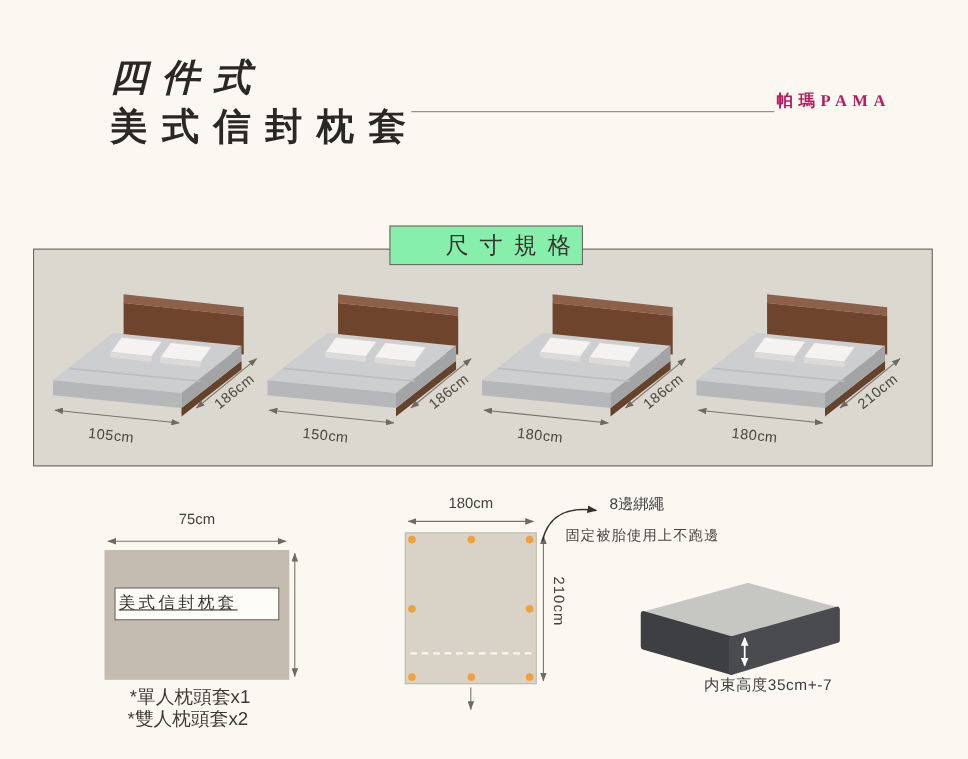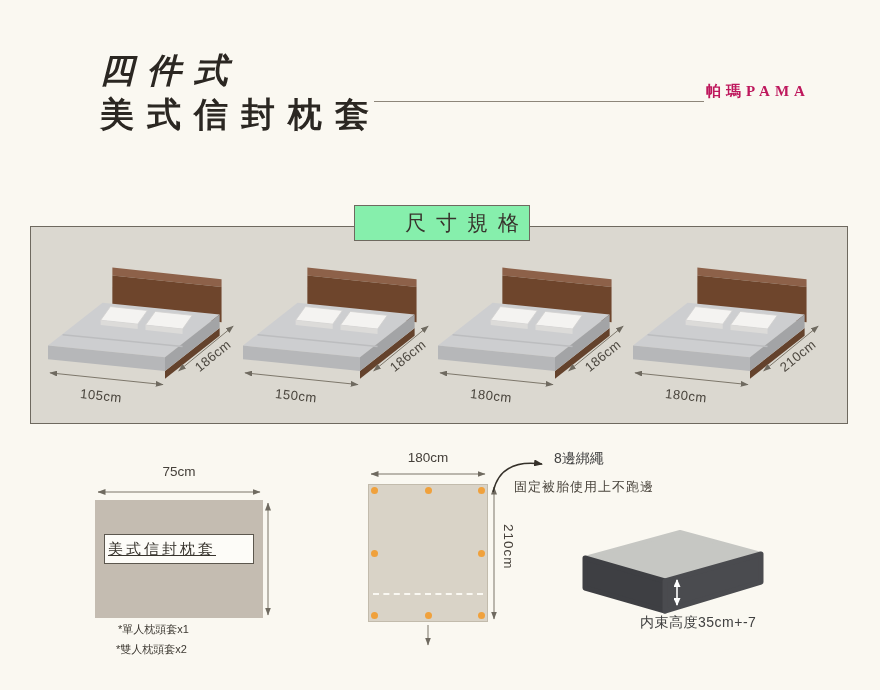--- a/index.html
+++ b/index.html
@@ -51,21 +51,21 @@
   .arrow-svg line{stroke:#7A7468;stroke-width:1;}
   .pillow-rect{
     position:absolute;left:95px;top:500px;width:168px;height:118px;
     background:#C4BCB1;
   }
   .tag-box{
     position:absolute;height:30px;background:#FDFCF8;border:1px solid #5C574E;
     box-sizing:border-box;text-align:left;line-height:28px;
     font-size:15px;letter-spacing:3px;text-indent:3px;color:#37332C;text-decoration:underline;
   }
-  .note{position:absolute;font-size:11px;color:#3C3831;}
+  .note{position:absolute;font-size:17px;color:#3C3831;}
   .quilt-rect{
     position:absolute;left:368px;top:484px;width:120px;height:138px;
     background:#D9D3C7;border:1px solid #C2BBAC;box-sizing:border-box;
   }
   .dot{
     position:absolute;width:7px;height:7px;border-radius:50%;
     background:#F0A13C;
   }
   .zipper-dash{
     position:absolute;left:4px;top:108px;width:110px;height:0;

